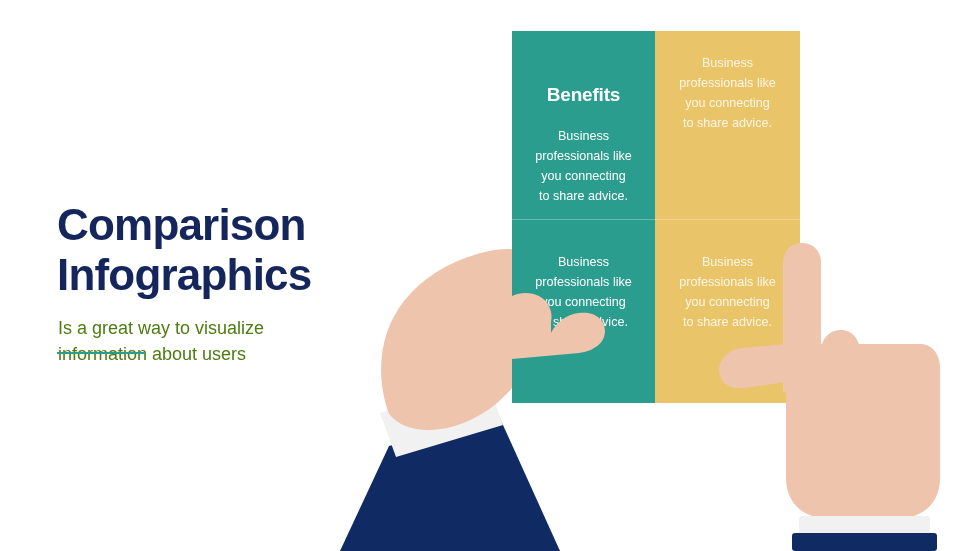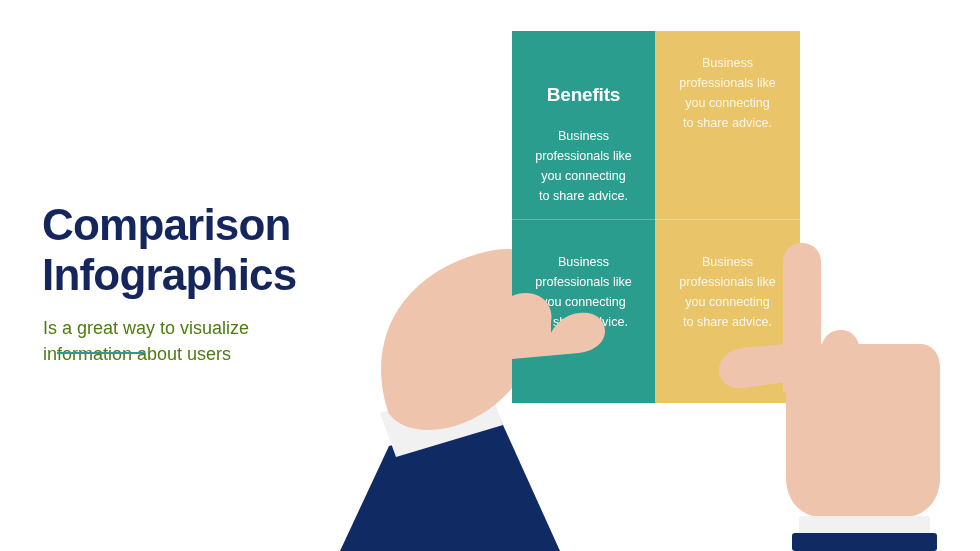--- a/index.html
+++ b/index.html
@@ -15,21 +15,21 @@
     position: relative;
     width: 980px;
     height: 551px;
     background: #ffffff;
     overflow: hidden;
   }
 
   
   #left-text {
     position: absolute;
-    left: 42px;
+    left: 57px;
     top: 200px;
     width: 330px;
   }
   #page-title {
     font-size: 44px;
     font-weight: bold;
     line-height: 1.14;
     letter-spacing: -0.8px;
     color: #14265c;
     margin: 0;

